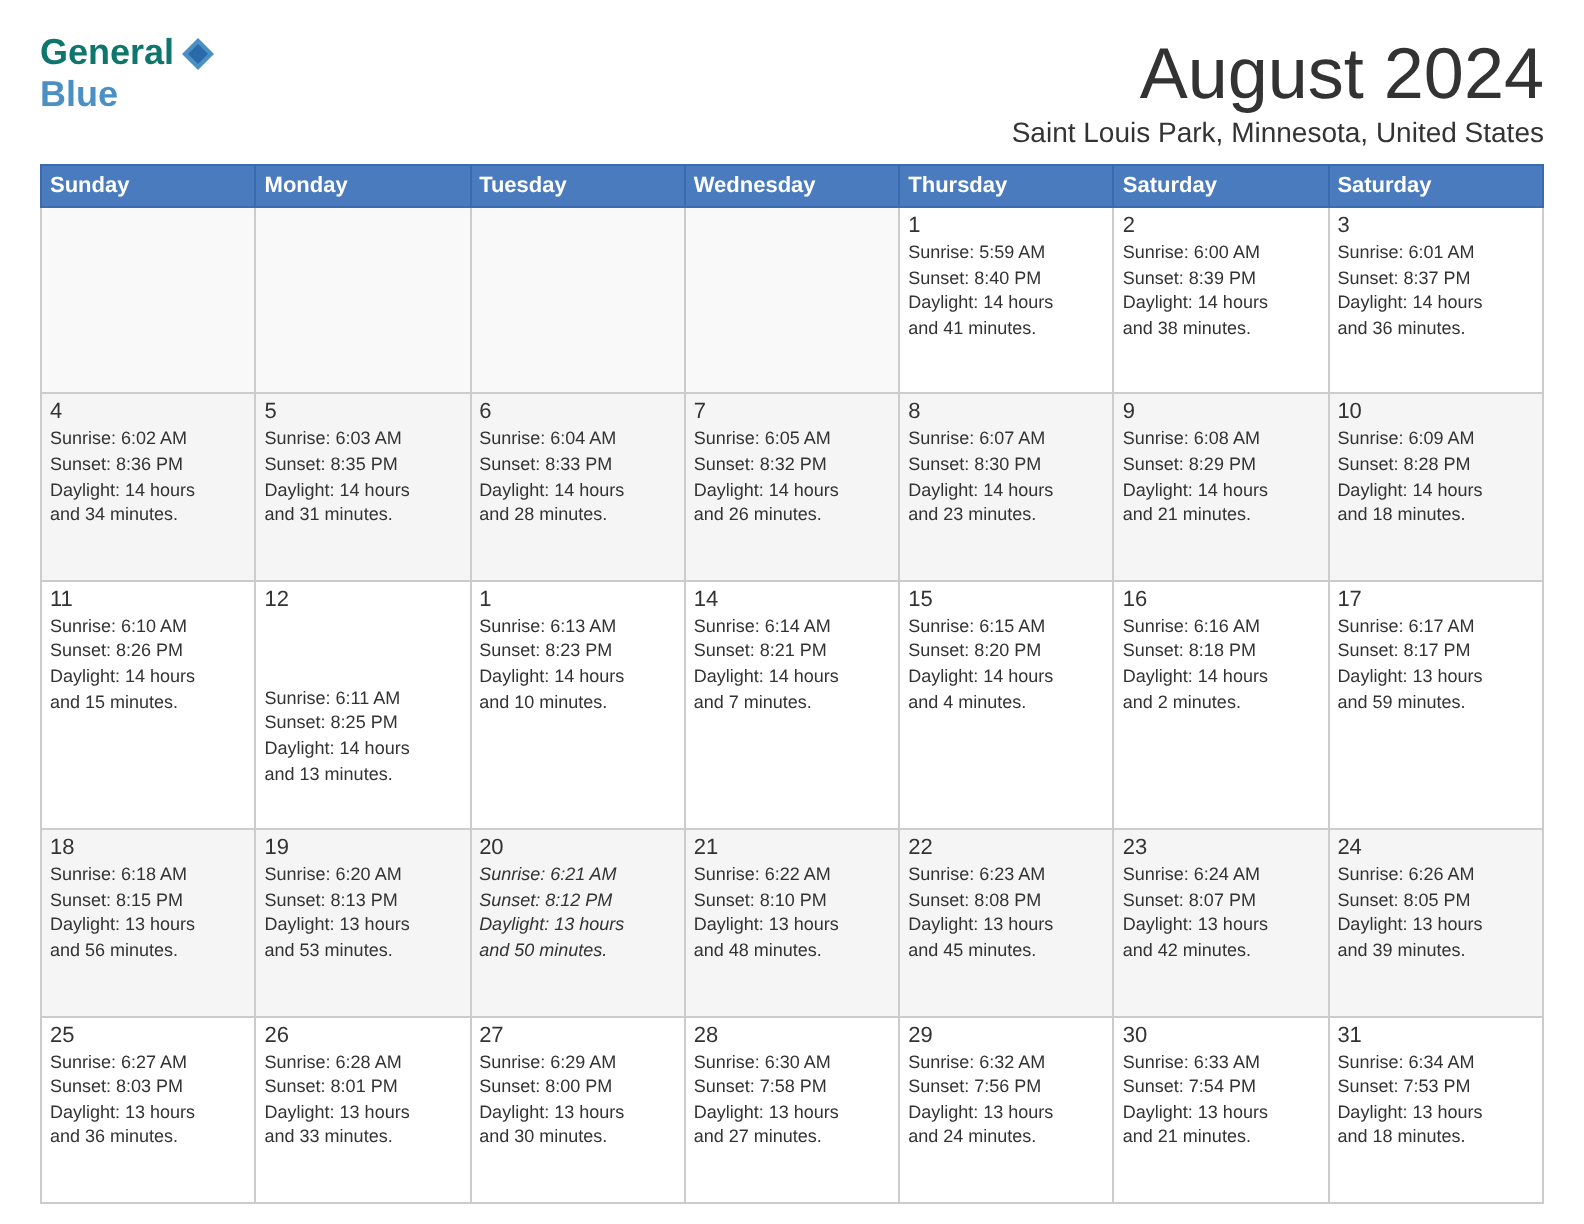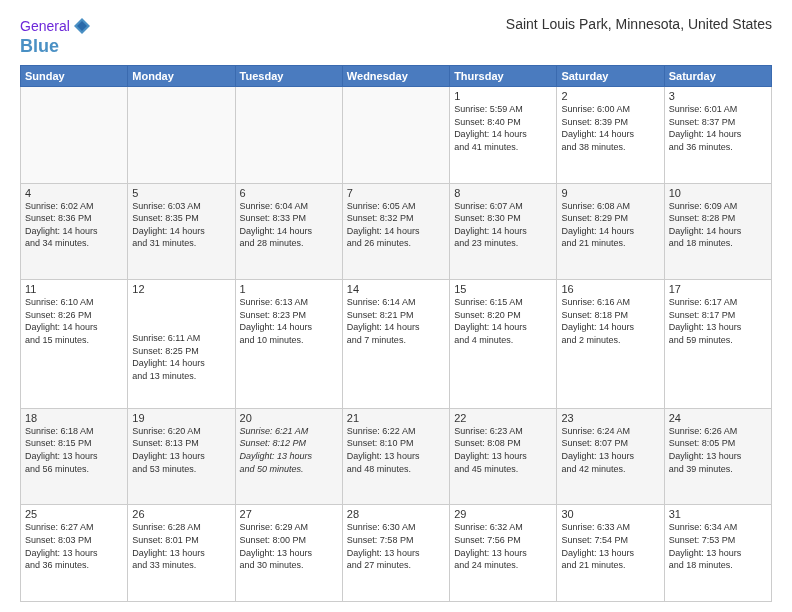--- a/index.html
+++ b/index.html
@@ -26,23 +26,23 @@
     .logo {
       display: flex;
       flex-direction: column;
       align-items: flex-start;
     }
     .logo-top {
       display: flex;
       align-items: center;
     }
     .logo-text-general {
-      font-size: 14px;
-      font-weight: normal;
-      color: #6d28d9;
+      font-size: 18px;
+      font-weight: bold;
+      color: #0f766e;
     }
     .logo-text-blue {
       font-size: 18px;
       font-weight: bold;
       color: #4a90c4;
     }
     .logo-icon {
       width: 20px;
       height: 20px;
       margin-left: 2px;
@@ -112,20 +112,21 @@
       <div class="logo-top">
         <span class="logo-text-general">General</span>
         <svg class="logo-icon" viewBox="0 0 20 20">
           <polygon points="10,2 18,10 10,18 2,10" fill="#4a90c4"></polygon>
           <polygon points="10,5 15,10 10,15 5,10" fill="#2a6aaa"></polygon>
         </svg>
       </div>
       <span class="logo-text-blue">Blue</span>
     </div>
     <div class="title-area">
+      <div class="month-title">August 2024</div>
       <div class="location-title">Saint Louis Park, Minnesota, United States</div>
     </div>
   </div>
 
   <table class="calendar">
     <thead>
       <tr>
       <th>Sunday</th>
           <th>Monday</th>
           <th>Tuesday</th>

